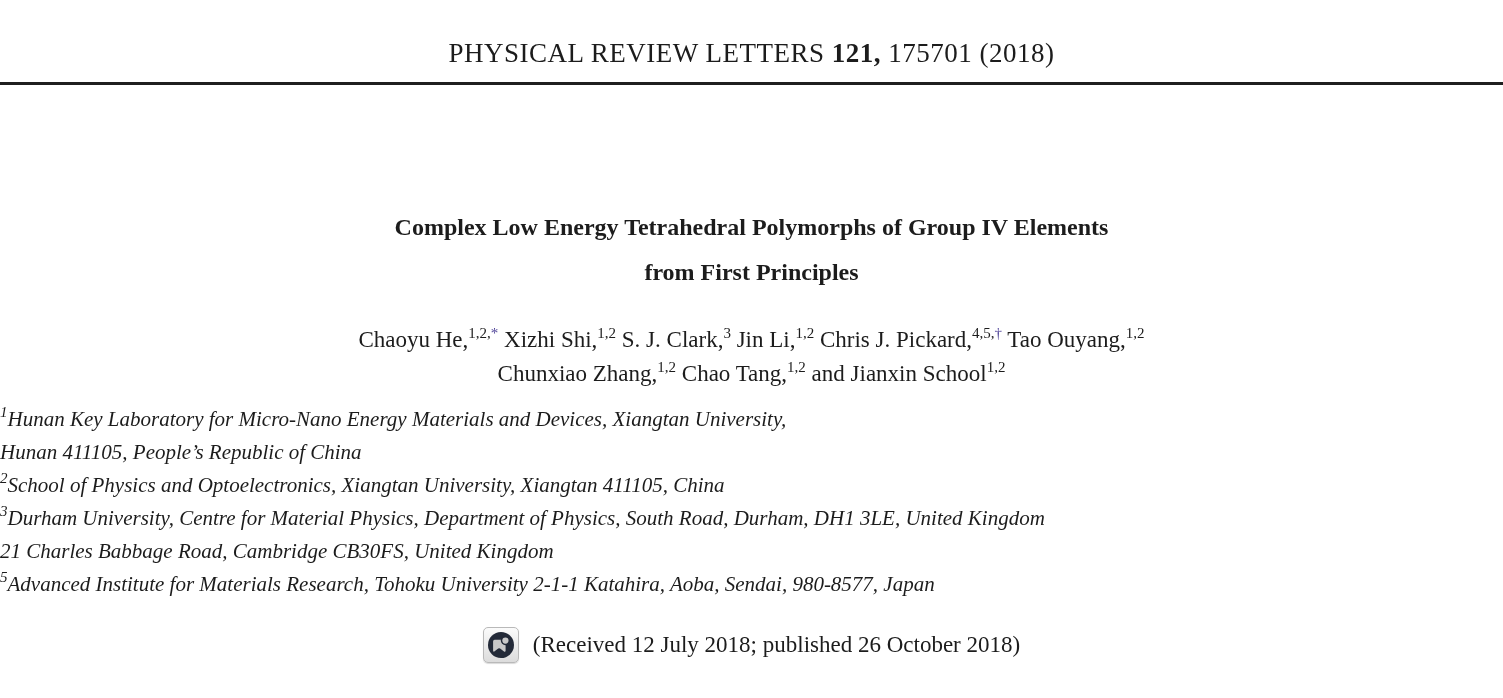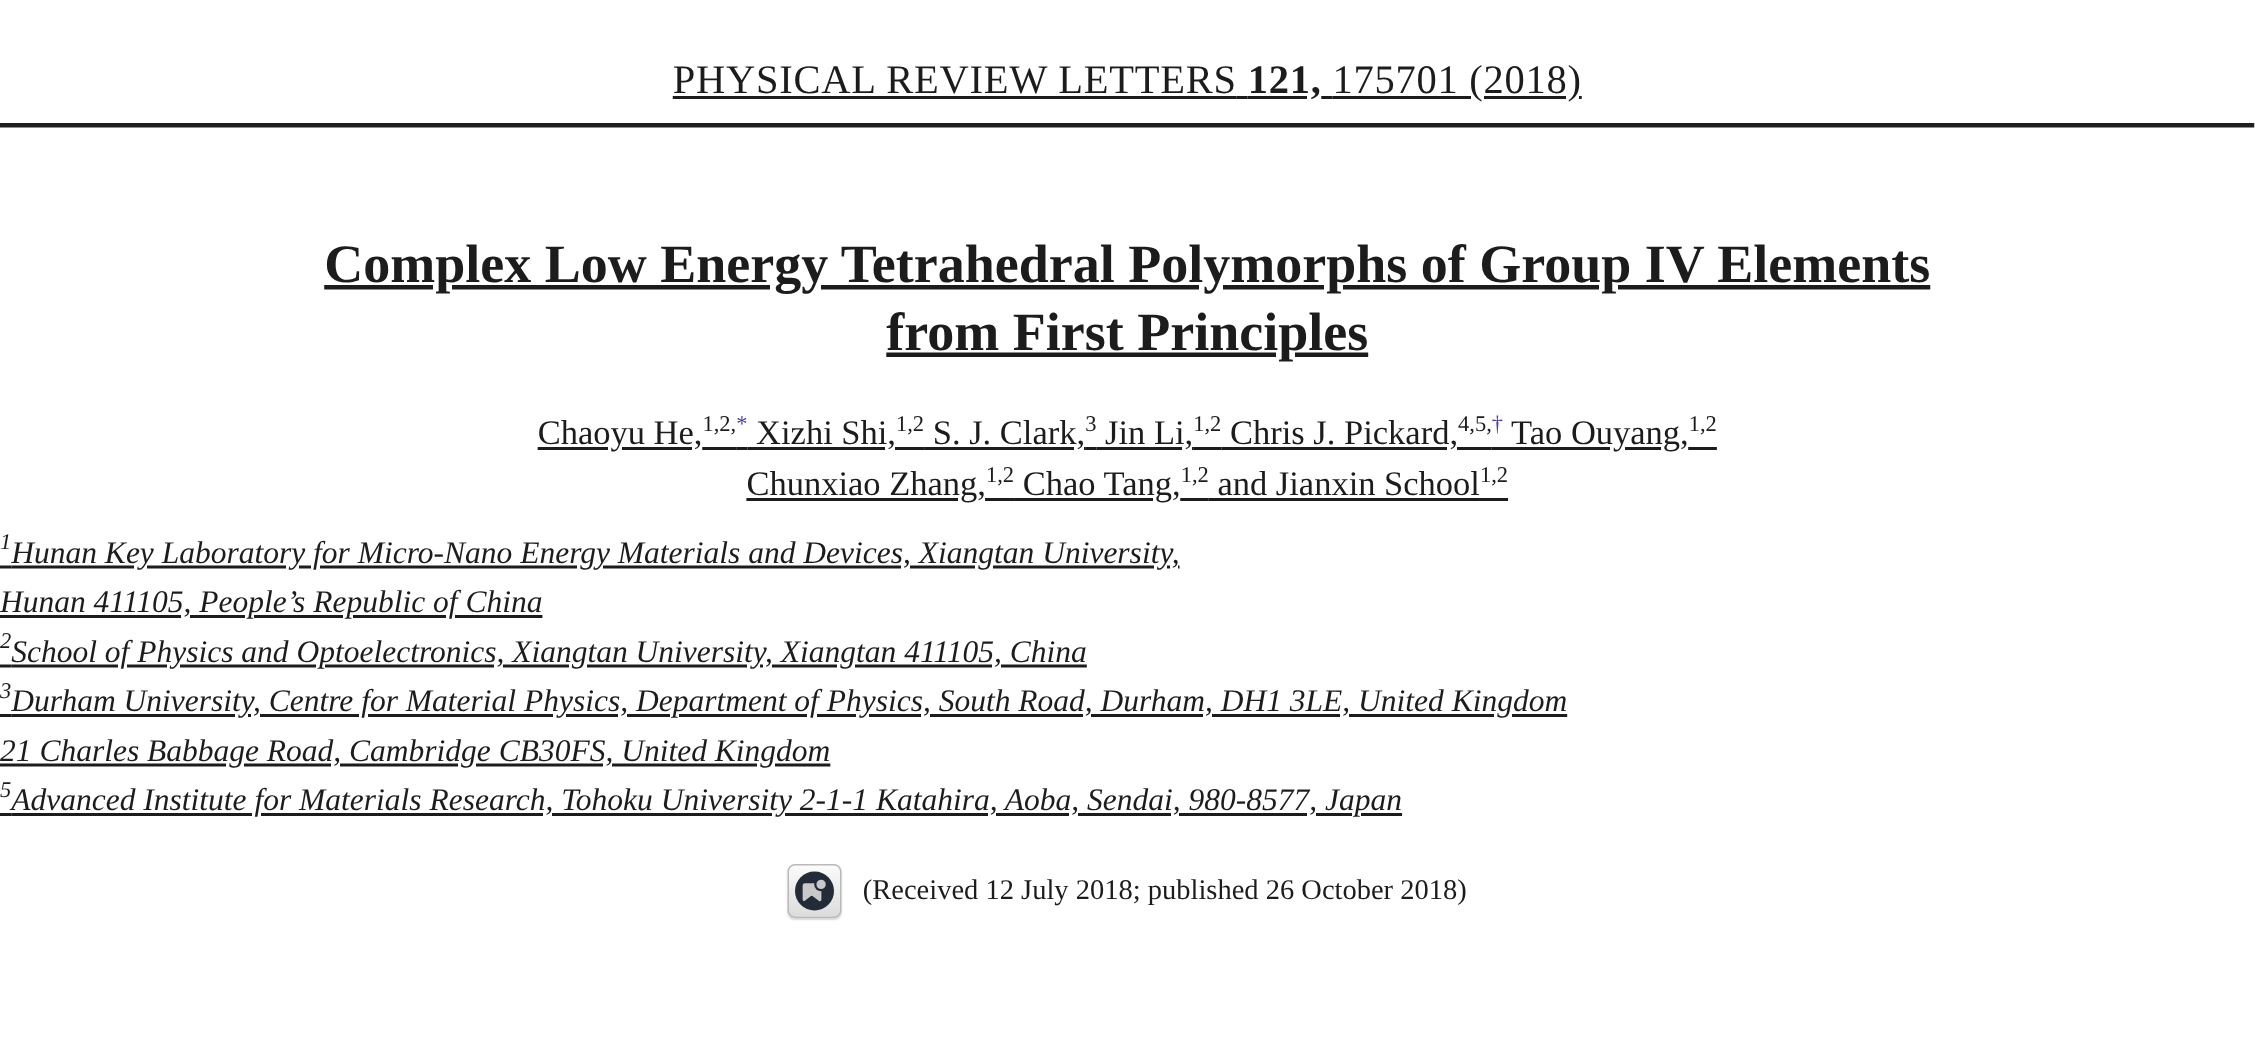--- a/index.html
+++ b/index.html
@@ -8,43 +8,42 @@
     height: 698px;
     background: #ffffff;
     font-family: "Liberation Serif", "DejaVu Serif", serif;
     color: #1c1c1c;
     overflow: hidden;
   }
   .page {
     width: 1503px;
     height: 698px;
     position: relative;
-    text-decoration: underline;
   }
   
   .journal-header {
     text-align: center;
     padding-top: 36px;
     font-size: 27px;
     letter-spacing: 0.5px;
     line-height: 34px;
   }
   .journal-header .vol { font-weight: bold; }
   .header-rule {
     border: none;
     border-top: 3px solid #1f1f1f;
     width: 100%;
     margin-top: 12px;
   }
   
   .title-block {
-    margin-top: 69px;
+    margin-top: 120px;
     text-align: center;
     font-weight: bold;
-    font-size: 36px;
+    font-size: 24px;
     line-height: 45px;
   }
   
   .authors-block {
     margin-top: 28px;
     text-align: center;
     font-size: 23px;
     line-height: 34px;
   }
   .author-sup, .affil-sup {
@@ -58,21 +57,21 @@
     margin-top: 12px;
     text-align: left;
     font-style: italic;
     font-size: 21px;
     line-height: 33px;
   }
   
   .received-row {
     margin-top: 26px;
     text-align: center;
-    font-size: 19px;
+    font-size: 23px;
   }
   .received-inner {
     display: inline-flex;
     align-items: center;
     gap: 14px;
   }
   .crossmark-btn {
     display: inline-block;
     width: 36px;
     height: 36px;

